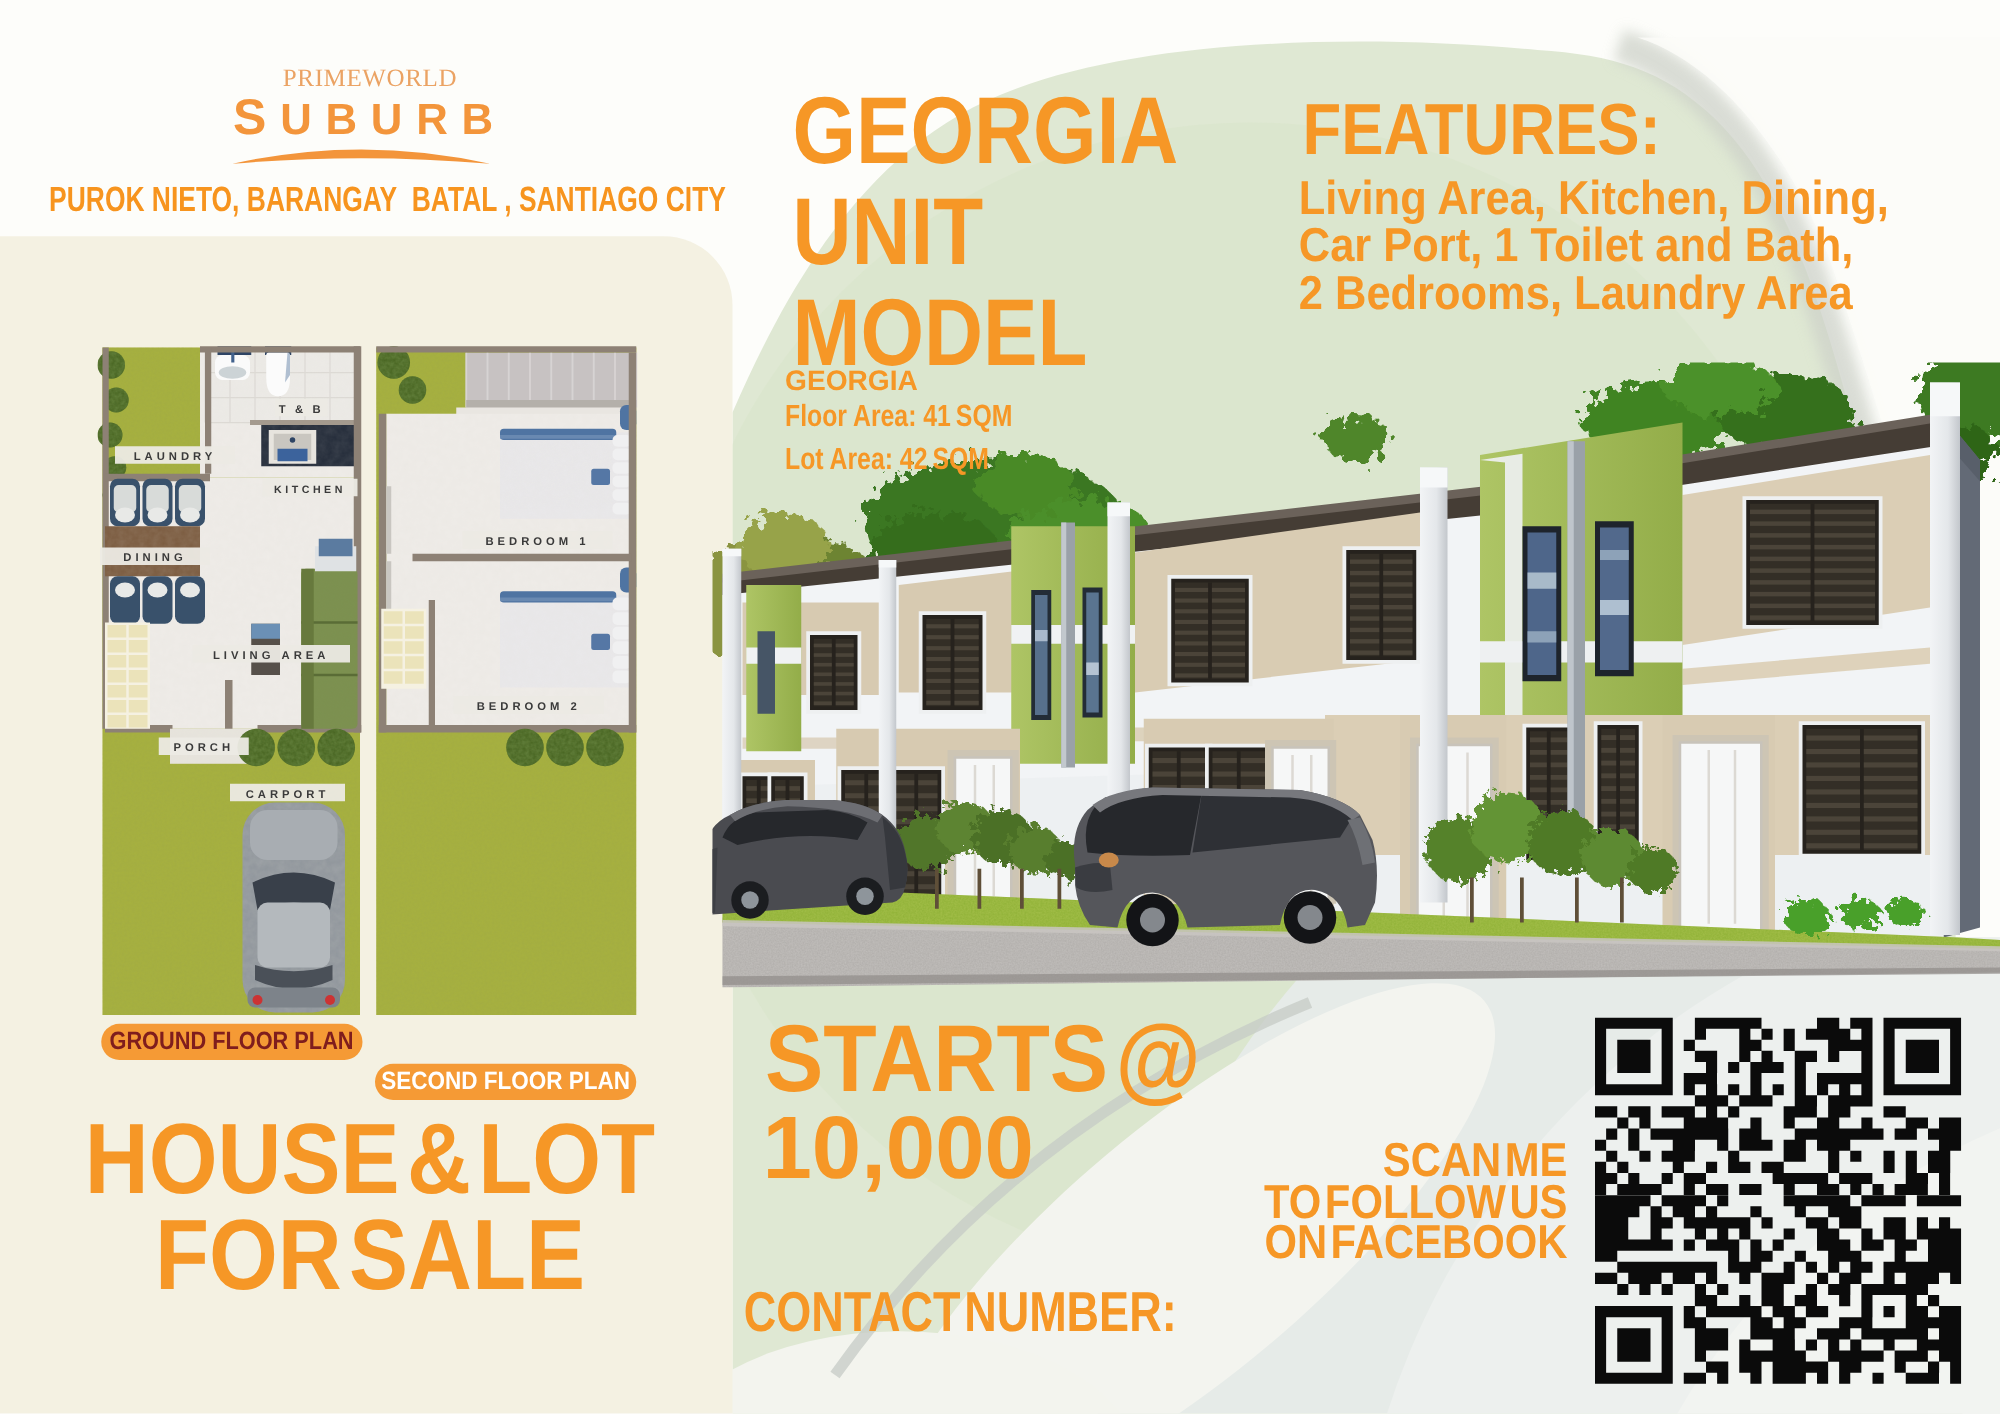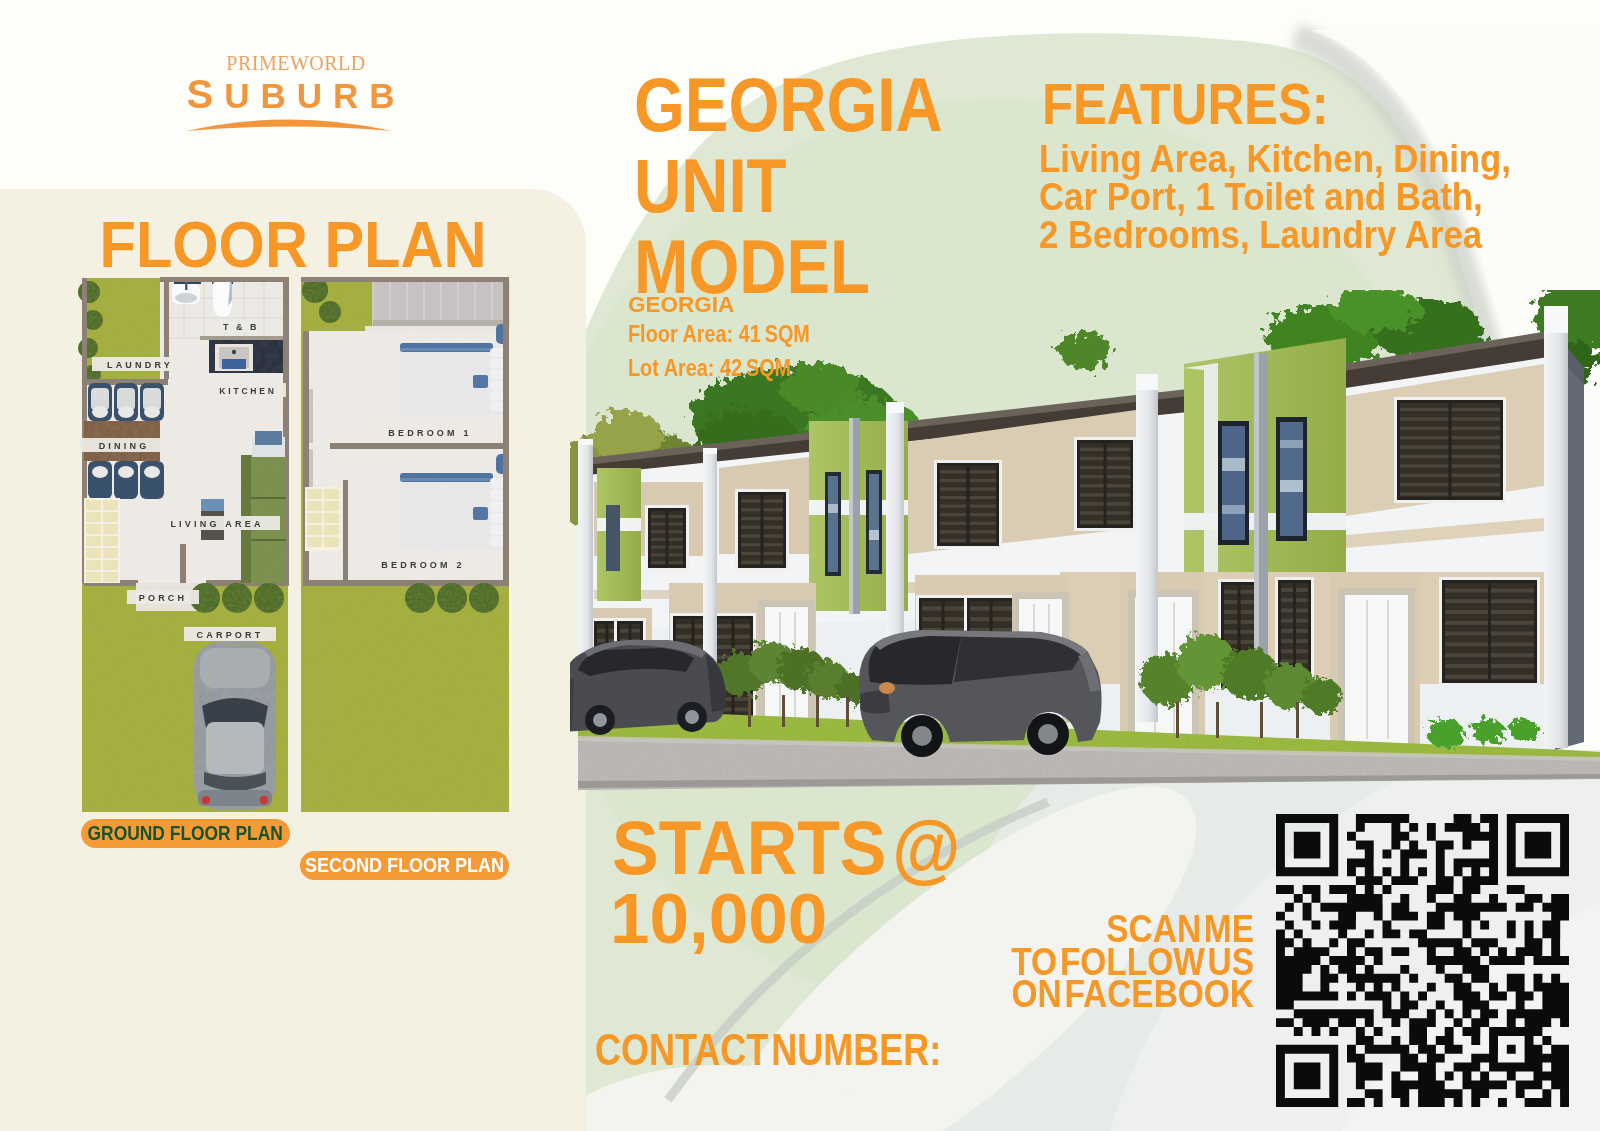--- a/index.html
+++ b/index.html
@@ -40,22 +40,22 @@
 <div class="abs" style="left:0;top:189px;width:586px;height:942px;background:#f4f1e2;border-top-right-radius:55px"></div>
 
 <div class="abs nw" id="pw" style="left:0;top:52px;width:592px;text-align:center;font-family:'Liberation Serif',serif;font-size:20px;letter-spacing:0.5px;color:#eba364;">PRIMEWORLD</div>
 
 <div class="abs nw b" id="sb" style="left:0;top:72px;width:592px;text-align:center;color:#f3953b;font-size:40px;letter-spacing:11px;">S<span style="font-size:35px;">UBURB</span></div>
 
 <svg class="abs" width="206" height="16" style="left:186px;top:116px" viewBox="0 0 206 16">
   <path d="M0 15 Q103 -8 206 15 Q103 6 0 15 Z" fill="#f3953b"></path>
 </svg>
 
-
-<div class="abs nw" style="left:293px;top:208px;"><span class="b org" id="fpt" style="display:inline-block;font-size:64px;transform:translateX(-50%) scaleX(0.93);">FLOOR PLAN</span></div>
+<div class="abs nw" style="left:310px;top:144px;"><span class="b" id="addr" style="display:inline-block;color:#F7941E;font-size:28px;transform:translateX(-50%) scaleX(0.755);">PUROK NIETO, BARANGAY&nbsp; BATAL , SANTIAGO CITY</span></div>
+
 
 <svg class="abs" width="440" height="575" style="left:78px;top:276px" viewBox="0 0 440 575">
 <defs>
 <filter id="gn" x="0" y="0" width="100%" height="100%">
           <feTurbulence type="fractalNoise" baseFrequency="0.5" numOctaves="2" seed="7" result="n"></feTurbulence>
           <feColorMatrix in="n" type="matrix" values="0 0 0 0 0.33  0 0 0 0 0.38  0 0 0 0 0.06  0 0 0 0.40 0"></feColorMatrix>
           <feComposite operator="in" in2="SourceGraphic"></feComposite>
         </filter>
 <filter id="mn" x="0" y="0" width="100%" height="100%">
           <feTurbulence type="fractalNoise" baseFrequency="0.18" numOctaves="3" seed="3" result="n"></feTurbulence>
@@ -411,28 +411,29 @@
         <rect x="292" y="149" width="120" height="14" fill="#eceae4" opacity="0.95"></rect>
         <text x="352" y="160" font-size="9" font-weight="bold" fill="#3a3a3a" text-anchor="middle" letter-spacing="3.2">BEDROOM&nbsp;1</text>
       </g>
 
 <g>
         <rect x="285" y="281" width="120" height="14" fill="#eceae4" opacity="0.95"></rect>
         <text x="345" y="292" font-size="9" font-weight="bold" fill="#3a3a3a" text-anchor="middle" letter-spacing="3.2">BEDROOM&nbsp;2</text>
       </g>
 </svg>
 
-<div class="abs nw ctr" style="left:81px;top:819px;width:209px;height:29px;background:#F59A35;border-radius:14.5px;color:#14532d;">
+<div class="abs nw ctr" style="left:81px;top:819px;width:209px;height:29px;background:#F59A35;border-radius:14.5px;color:#7f1d1d;">
       <span class="b" id="pill1" style="display:inline-block;font-size:20px;line-height:29px;transform:scaleX(0.87);">GROUND FLOOR PLAN</span>
     </div>
 
 <div class="abs nw ctr" style="left:300px;top:819px;width:209px;height:29px;background:#F59A35;border-radius:14.5px;color:#fff;margin-top:32px;">
       <span class="b" id="pill2" style="display:inline-block;font-size:20px;line-height:29px;transform:scaleX(0.90);">SECOND FLOOR PLAN</span>
     </div>
 
+<div class="abs nw" style="left:296px;top:888px;"><span class="b org" id="hl" style="display:inline-block;font-size:80px;line-height:77px;text-align:center;transform:translateX(-50%) scaleX(0.885);">HOUSE &amp; LOT<br>FOR SALE</span></div>
 
 <svg class="abs" width="1030" height="500" style="left:570px;top:290px" viewBox="0 0 1030 500">
 <defs>
 <filter id="tn" x="-30%" y="-30%" width="160%" height="160%">
           <feTurbulence type="fractalNoise" baseFrequency="0.11" numOctaves="3" seed="5" result="n"></feTurbulence>
           <feDisplacementMap in="SourceGraphic" in2="n" scale="26"></feDisplacementMap>
         </filter>
 <filter id="tn2" x="-40%" y="-40%" width="180%" height="180%">
           <feTurbulence type="fractalNoise" baseFrequency="0.18" numOctaves="3" seed="9" result="n"></feTurbulence>
           <feDisplacementMap in="SourceGraphic" in2="n" scale="18"></feDisplacementMap>

